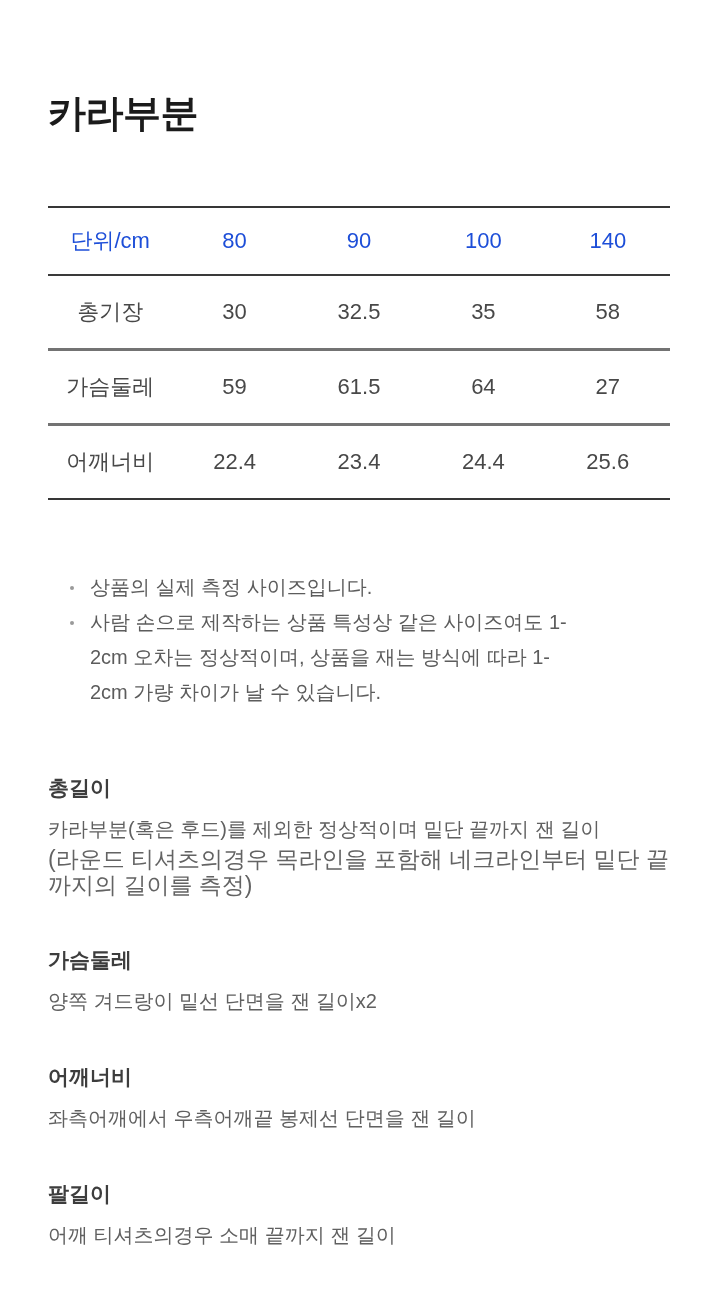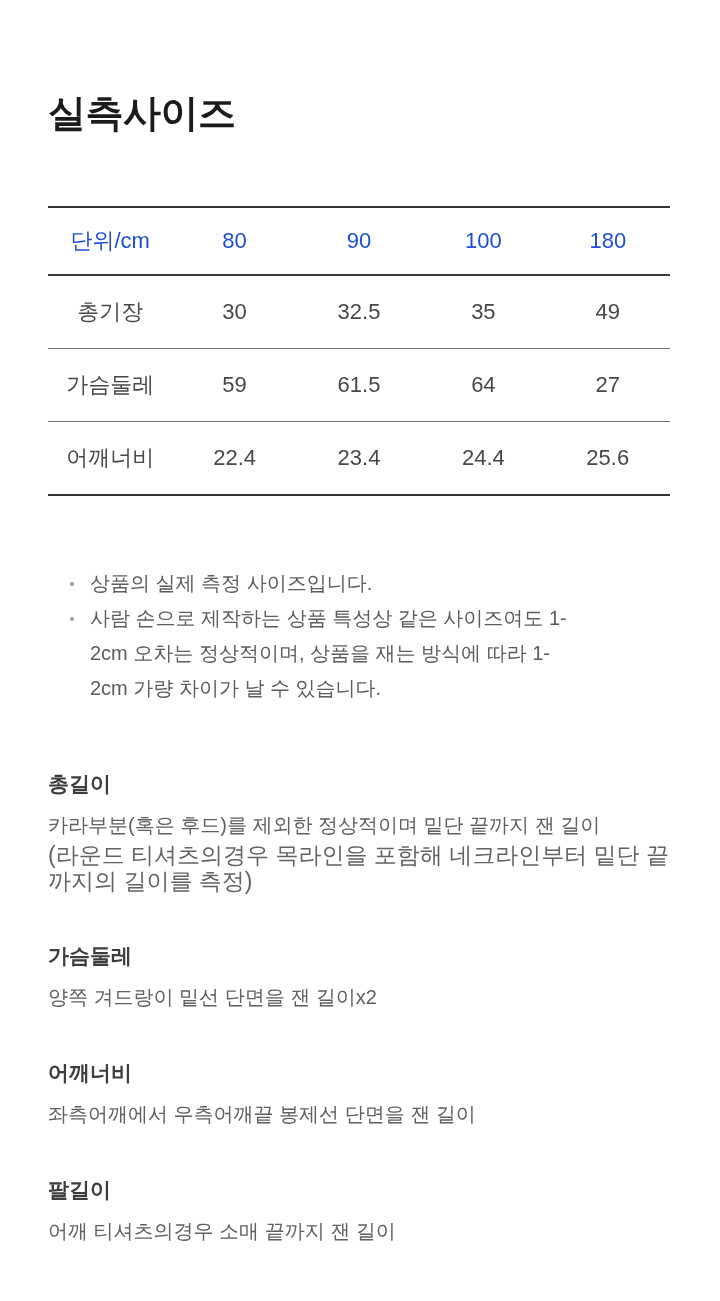--- a/index.html
+++ b/index.html
@@ -19,21 +19,21 @@
   }
   table.size-table th, table.size-table td {
     text-align:center; vertical-align:middle; font-weight:400; padding:0;
   }
   table.size-table thead th {
     height:66px; font-size:22px; color:#1d4ed8;
     border-bottom:2px solid #3a3a3a;
   }
   table.size-table tbody td {
     height:72px; font-size:22px; color:#484848;
-    border-bottom:1px solid #737373;
+    border-bottom:3px solid #737373;
   }
   table.size-table tbody tr:last-child td { border-bottom:none; }
   
   ul.notes {
     list-style:none; margin:70px 0 0 22px; padding:0; max-width:505px;
   }
   ul.notes li {
     position:relative; padding-left:20px; font-size:20px; line-height:35px;
     color:#5c5c5c;
   }
@@ -47,39 +47,39 @@
   .guide:last-child { margin-bottom:0; }
   .guide-title { font-size:21px; font-weight:700; color:#3d3d3d; margin:7px 0 13px 0; }
   .guide-desc { font-size:20px; color:#606060; line-height:28px; margin:0; }
   .guide-sub  { font-size:23px; color:#636363; line-height:26px; margin:3px 0 0 0; }
 </style>
 </head>
 <body>
 
 <div class="page">
 
-  <h1 class="page-title">실측사이즈</h1>
+  <h1 class="page-title">카라부분</h1>
 
   <table class="size-table">
     <thead>
       <tr>
         <th>단위/cm</th>
         <th>80</th>
         <th>90</th>
         <th>100</th>
-        <th>180</th>
+        <th>140</th>
       </tr>
     </thead>
     <tbody>
       <tr>
         <td>총기장</td>
         <td>30</td>
         <td>32.5</td>
         <td>35</td>
-        <td>49</td>
+        <td>58</td>
       </tr>
       <tr>
         <td>가슴둘레</td>
         <td>59</td>
         <td>61.5</td>
         <td>64</td>
         <td>27</td>
       </tr>
       <tr>
         <td>어깨너비</td>

